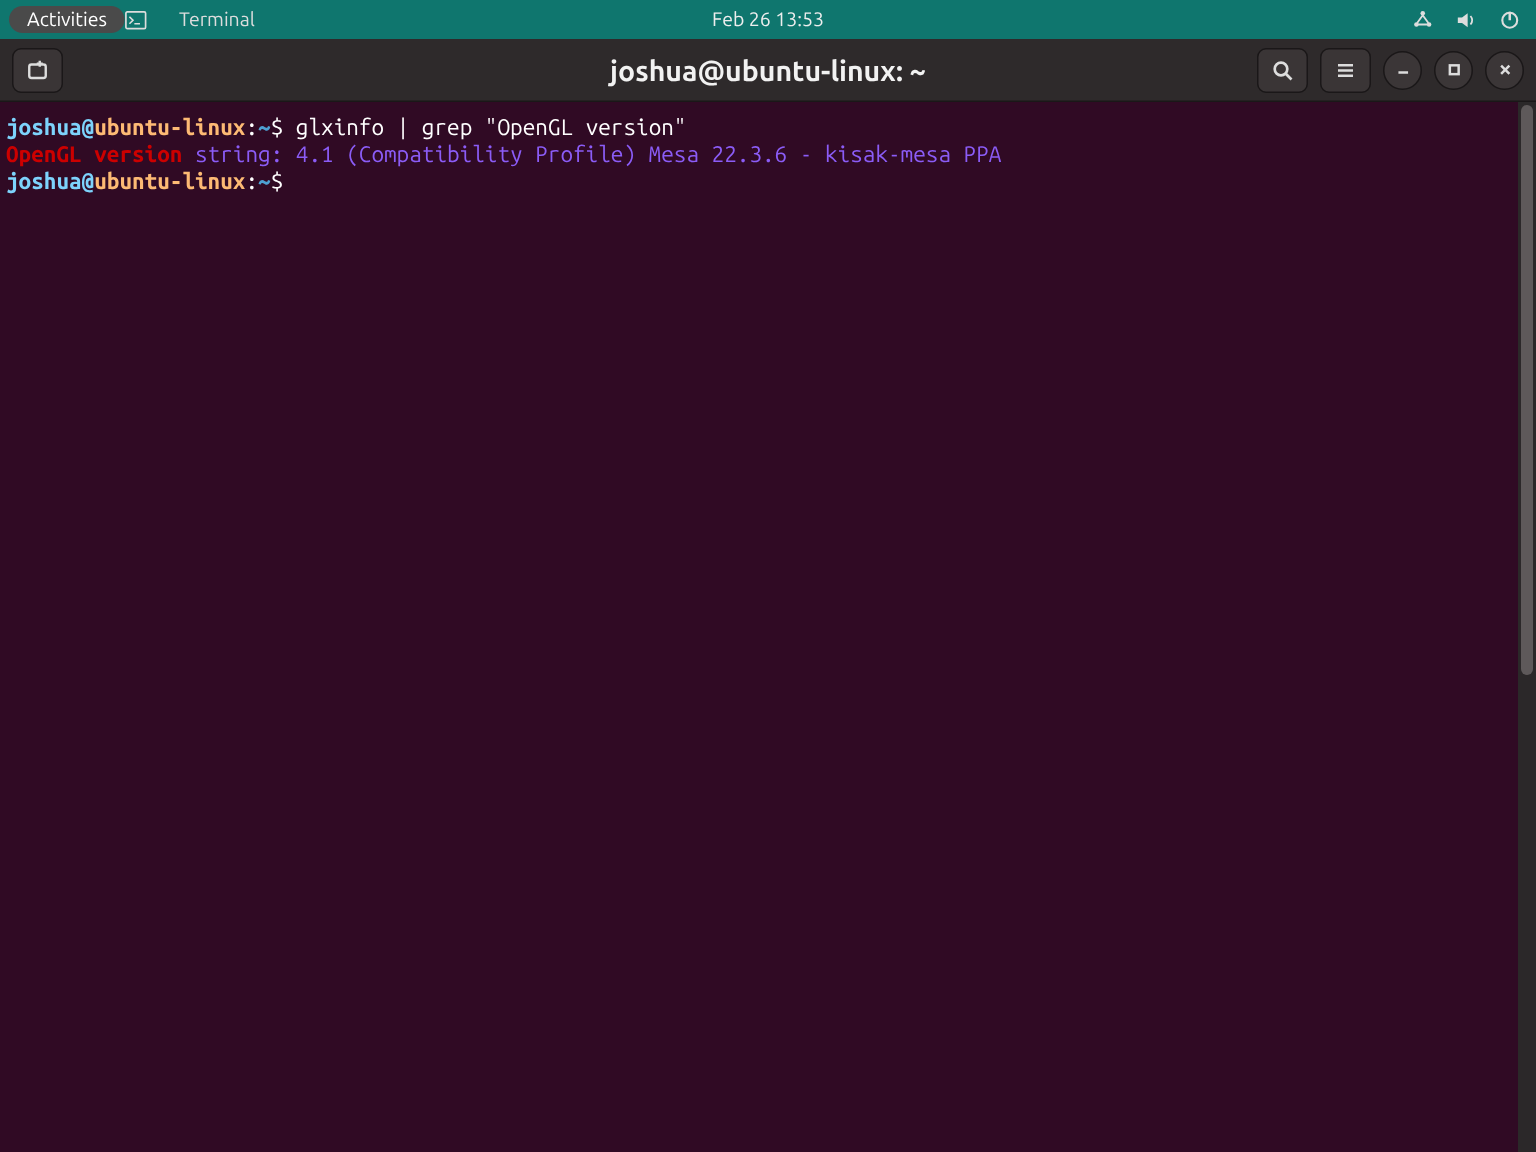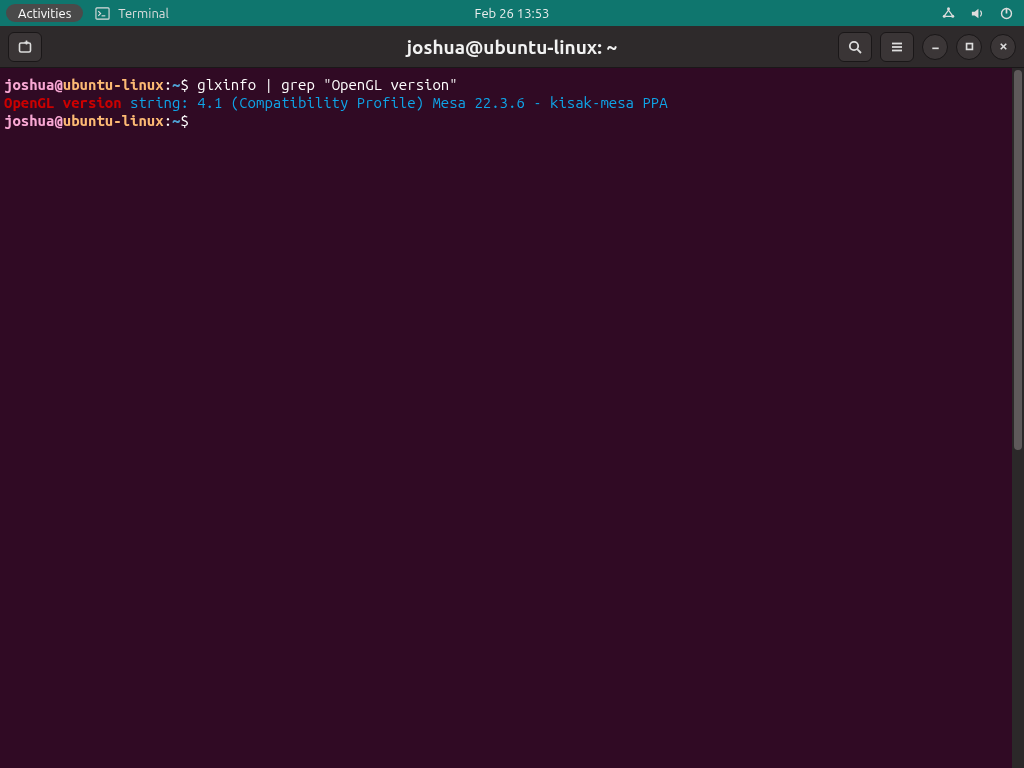--- a/index.html
+++ b/index.html
@@ -19,22 +19,22 @@
     background: #4a4a4a;
     border-radius: 12px;
     padding: 2px 12px;
     color: #fff;
     font-size: 13px;
     cursor: pointer;
   }
   .panel-app {
     display: flex;
     align-items: center;
-    gap: 8px;
-    margin-left: 12px;
+    gap: 21px;
+    margin-left: 0;
     cursor: pointer;
   }
   .panel-app svg { width: 15px; height: 15px; }
   .panel-center {
     position: absolute;
     left: 50%;
     transform: translateX(-50%);
     font-size: 13px;
     color: #eee;
   }
@@ -116,28 +116,28 @@
     background: #2b2829;
     position: relative;
   }
   .scrollbar-thumb {
     position: absolute;
     top: 2px; left: 2px; right: 2px;
     height: 380px;
     background: #5e595a;
     border-radius: 5px;
   }
-  .c-user  { color: #f9a8d4; font-weight: bold; }
+  .c-user  { color: #7dd3fc; font-weight: bold; }
   .c-host  { color: #fdba74; font-weight: bold; }
   .c-colon { color: #ffffff; }
   .c-path  { color: #4ea1d3; font-weight: bold; }
   .c-dollar{ color: #ffffff; }
   .c-cmd   { color: #ffffff; }
   .c-match { color: #cc0000; font-weight: bold; margin-top: 40px; }
-  .c-out   { color: #0ea5e9; text-align: center; }
+  .c-out   { color: #8b5cf6; text-align: center; }
 </style>
 </head>
 <body>
 
 <div class="panel">
   <div class="activities">Activities</div>
   <div class="panel-app">
     <svg viewBox="0 0 16 16">
         <rect x="1" y="2" width="14" height="12" rx="1" fill="none" stroke="#ddd" stroke-width="1.2"></rect>
         <path d="M3.5 5.5 L6 8 L3.5 10.5" fill="none" stroke="#ddd" stroke-width="1.2"></path>

